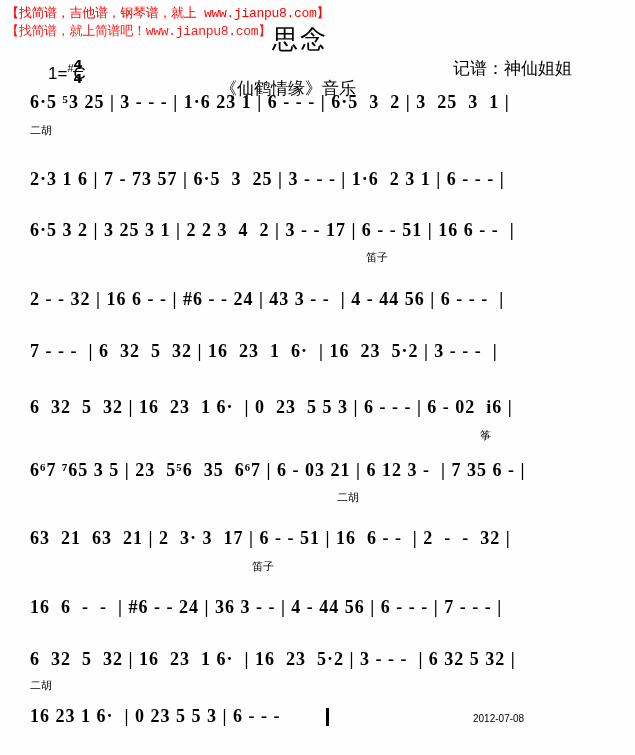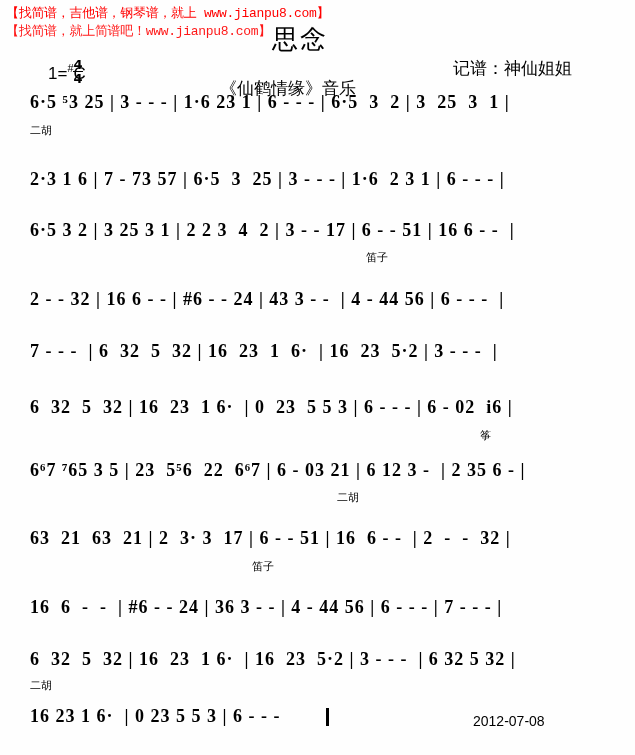--- a/index.html
+++ b/index.html
@@ -11,21 +11,21 @@
   .wm2 { top:22px; opacity:0.9;text-align:right; }
   .title { position:absolute; left:272px; top:22px; font-size:26px; font-weight:normal; letter-spacing:2px; }
   .key { position:absolute; left:48px; top:62px; font-family:"Liberation Sans", sans-serif; font-size:17px;text-align:right; }
   .key sup { font-size:11px; }
   .tsig { position:absolute; left:73px; top:58px; font-size:13px; font-weight:bold; line-height:13px; text-align:center; }
   .source { position:absolute; left:220px; top:57px; font-size:17px;margin-top:20px; }
   .notator { position:absolute; left:453px; top:57px; font-size:17px; }
   .row { position:absolute; left:30px; font-family:Liberation Serif, serif; font-weight:bold;
          font-size:18px; white-space:pre; letter-spacing:1px; }
   .inst { position:absolute; font-size:11px; font-family:"DejaVu Sans", sans-serif; }
-  .date { position:absolute; left:473px; top:713px; font-size:14px; font-family:"Liberation Sans", sans-serif; }
+  .date { position:absolute; left:473px; top:713px; font-size:10px; font-family:"Liberation Sans", sans-serif; }
   .endbar { position:absolute; left:326px; top:708px; width:3px; height:18px; background:#000; }
 </style>
 </head>
 <body>
 
 <div class="wm wm1">【找简谱，吉他谱，钢琴谱，就上 www.jianpu8.com】</div>
 <div class="wm wm2">【找简谱，就上简谱吧！www.jianpu8.com】</div>
 
 <div class="title">思念</div>
 
@@ -49,21 +49,21 @@
 <div class="row" style="top:220px">6·5 3 2 | 3 25 3 1 | 2 2 3  4  2 | 3 - - 17 | 6 - - 51 | 16 6 - -  |</div>
 <div class="inst" style="left:366px;top:250px">笛子</div>
 
 <div class="row" style="top:289px">2 - - 32 | 16 6 - - | #6 - - 24 | 43 3 - -  | 4 - 44 56 | 6 - - -  |</div>
 
 <div class="row" style="top:341px">7 - - -  | 6  32  5  32 | 16  23  1  6·  | 16  23  5·2 | 3 - - -  |</div>
 
 <div class="row" style="top:397px">6  32  5  32 | 16  23  1 6·  | 0  23  5 5 3 | 6 - - - | 6 - 02  i6 |</div>
 <div class="inst" style="left:480px;top:428px">筝</div>
 
-<div class="row" style="top:460px">6⁶7 ⁷65 3 5 | 23  5⁵6  22  6⁶7 | 6 - 03 21 | 6 12 3 -  | 2 35 6 - |</div>
+<div class="row" style="top:460px">6⁶7 ⁷65 3 5 | 23  5⁵6  35  6⁶7 | 6 - 03 21 | 6 12 3 -  | 7 35 6 - |</div>
 <div class="inst" style="left:337px;top:490px">二胡</div>
 
 <div class="row" style="top:528px">63  21  63  21 | 2  3· 3  17 | 6 - - 51 | 16  6 - -  | 2  -  -  32 |</div>
 <div class="inst" style="left:252px;top:559px">笛子</div>
 
 <div class="row" style="top:597px">16  6  -  -  | #6 - - 24 | 36 3 - - | 4 - 44 56 | 6 - - - | 7 - - - |</div>
 
 <div class="row" style="top:649px">6  32  5  32 | 16  23  1 6·  | 16  23  5·2 | 3 - - -  | 6 32 5 32 |</div>
 <div class="inst" style="left:30px;top:678px">二胡</div>
 

